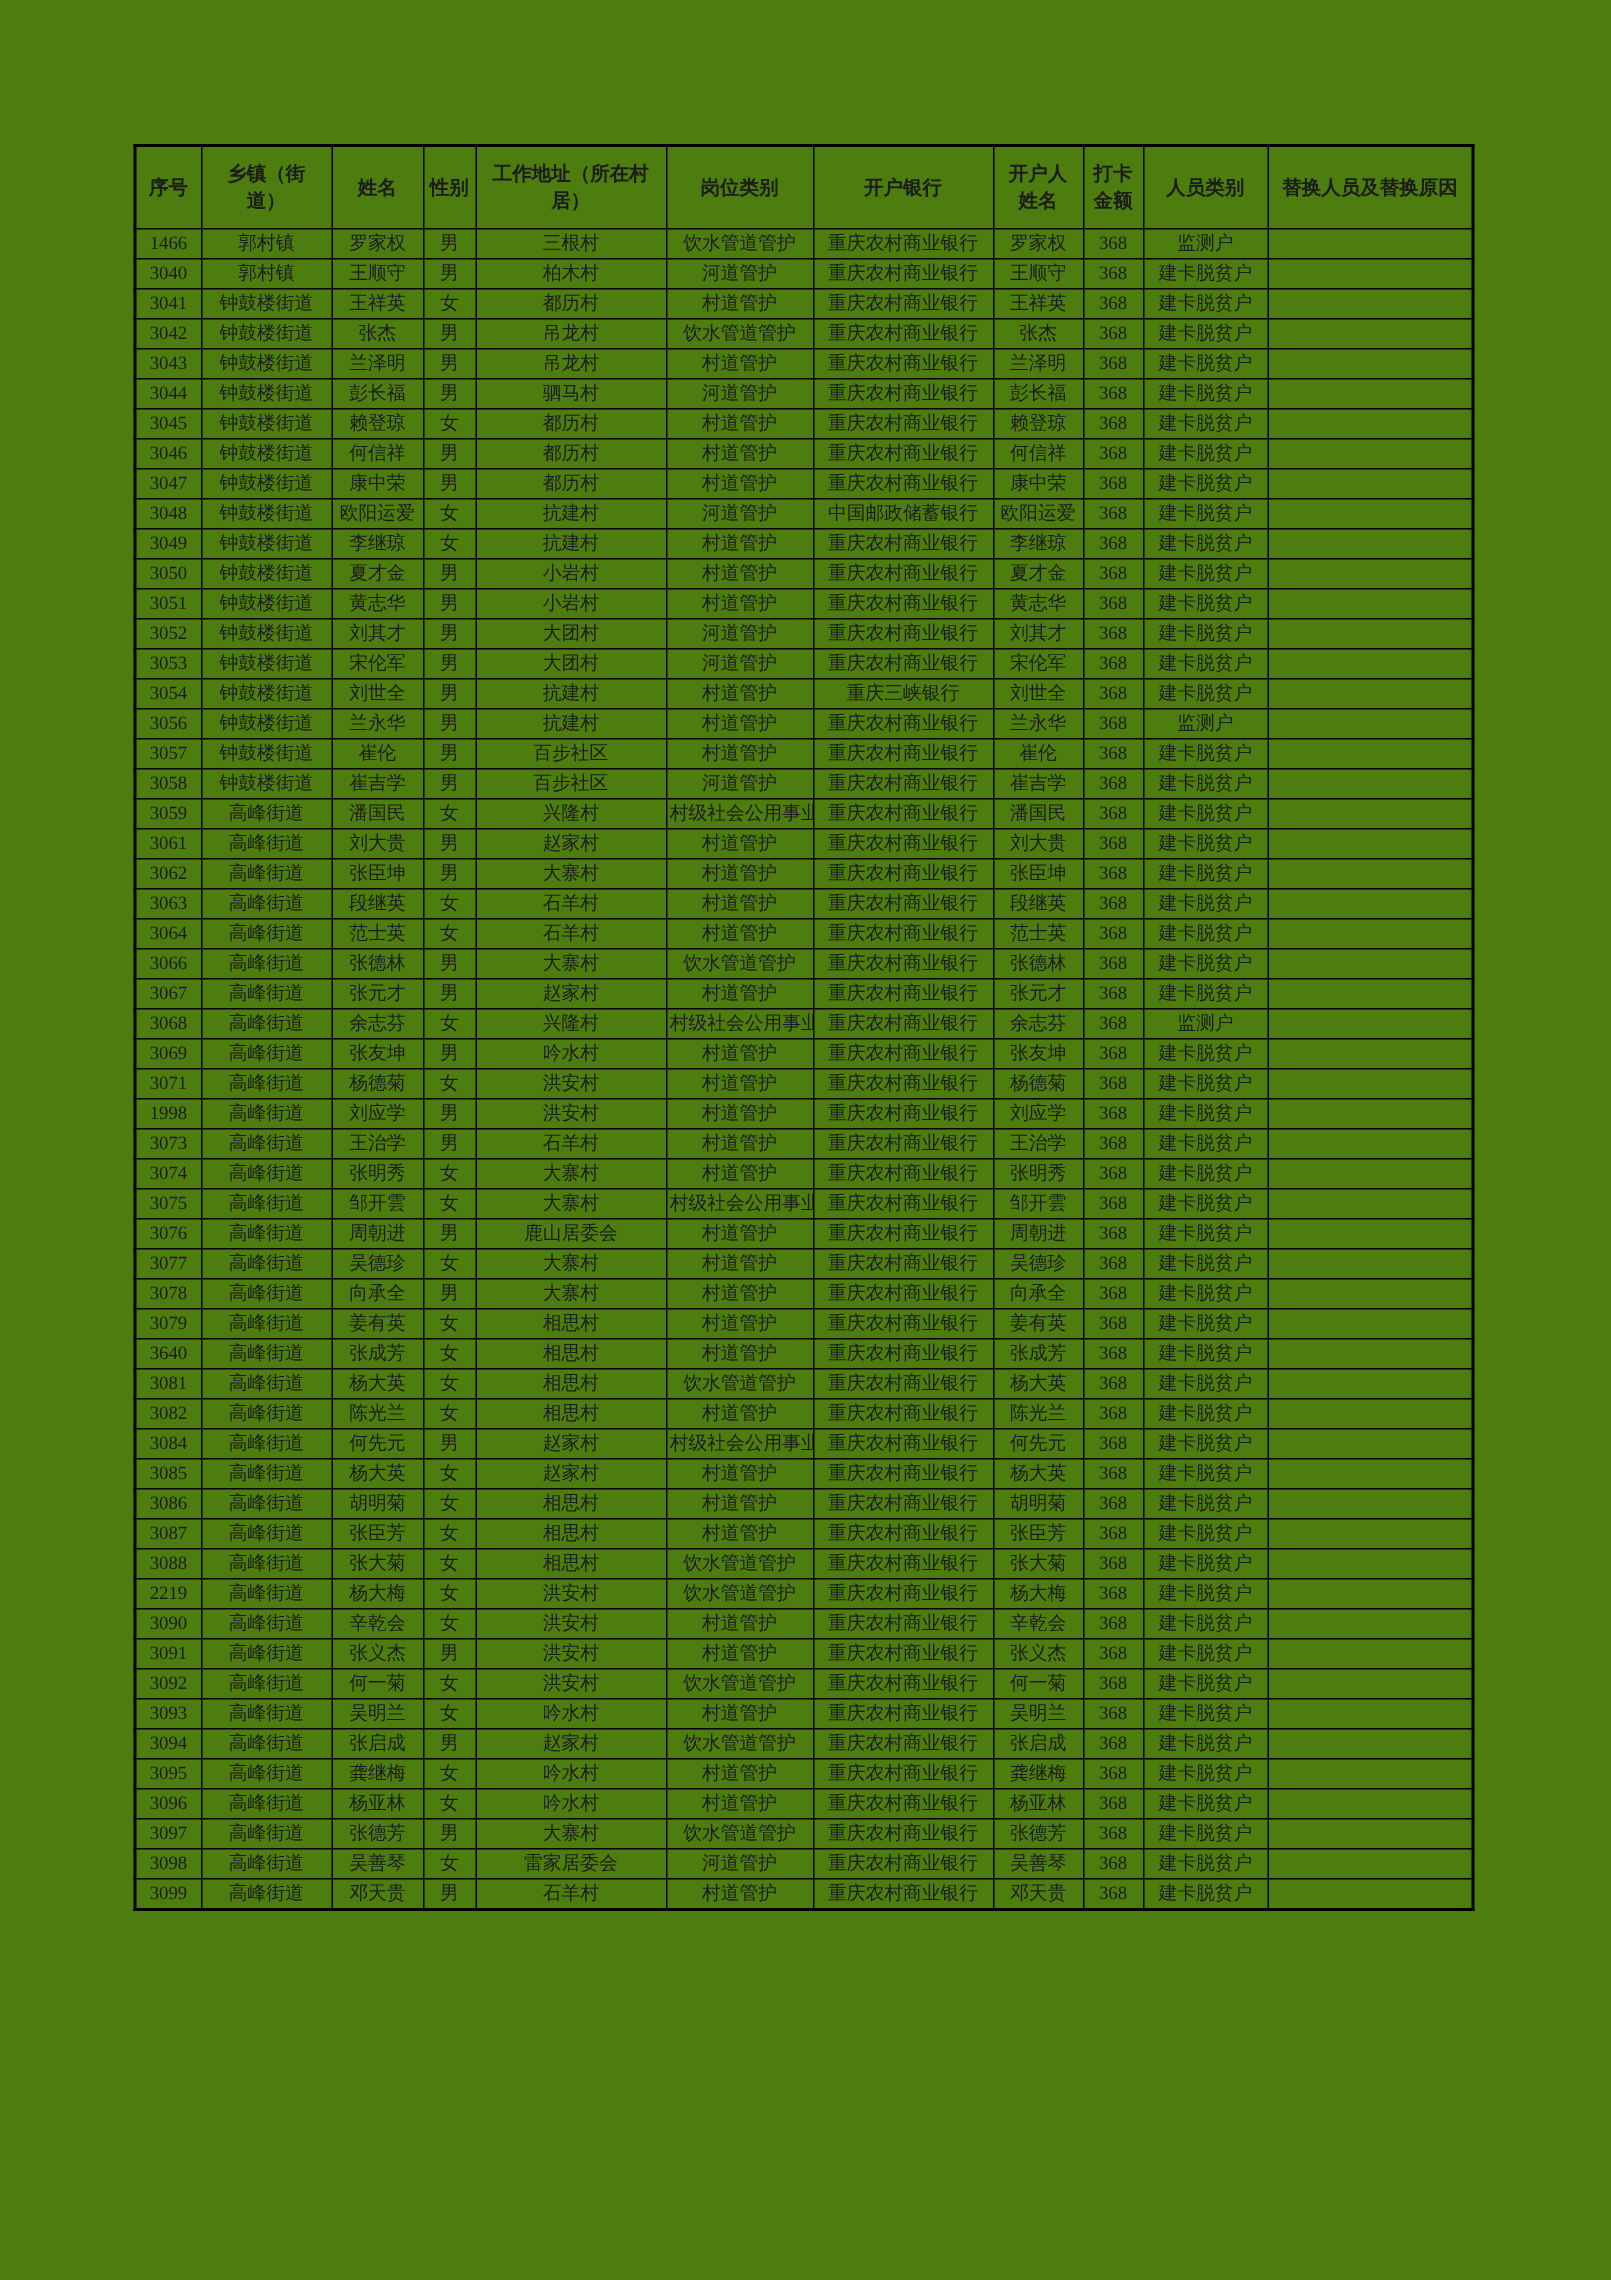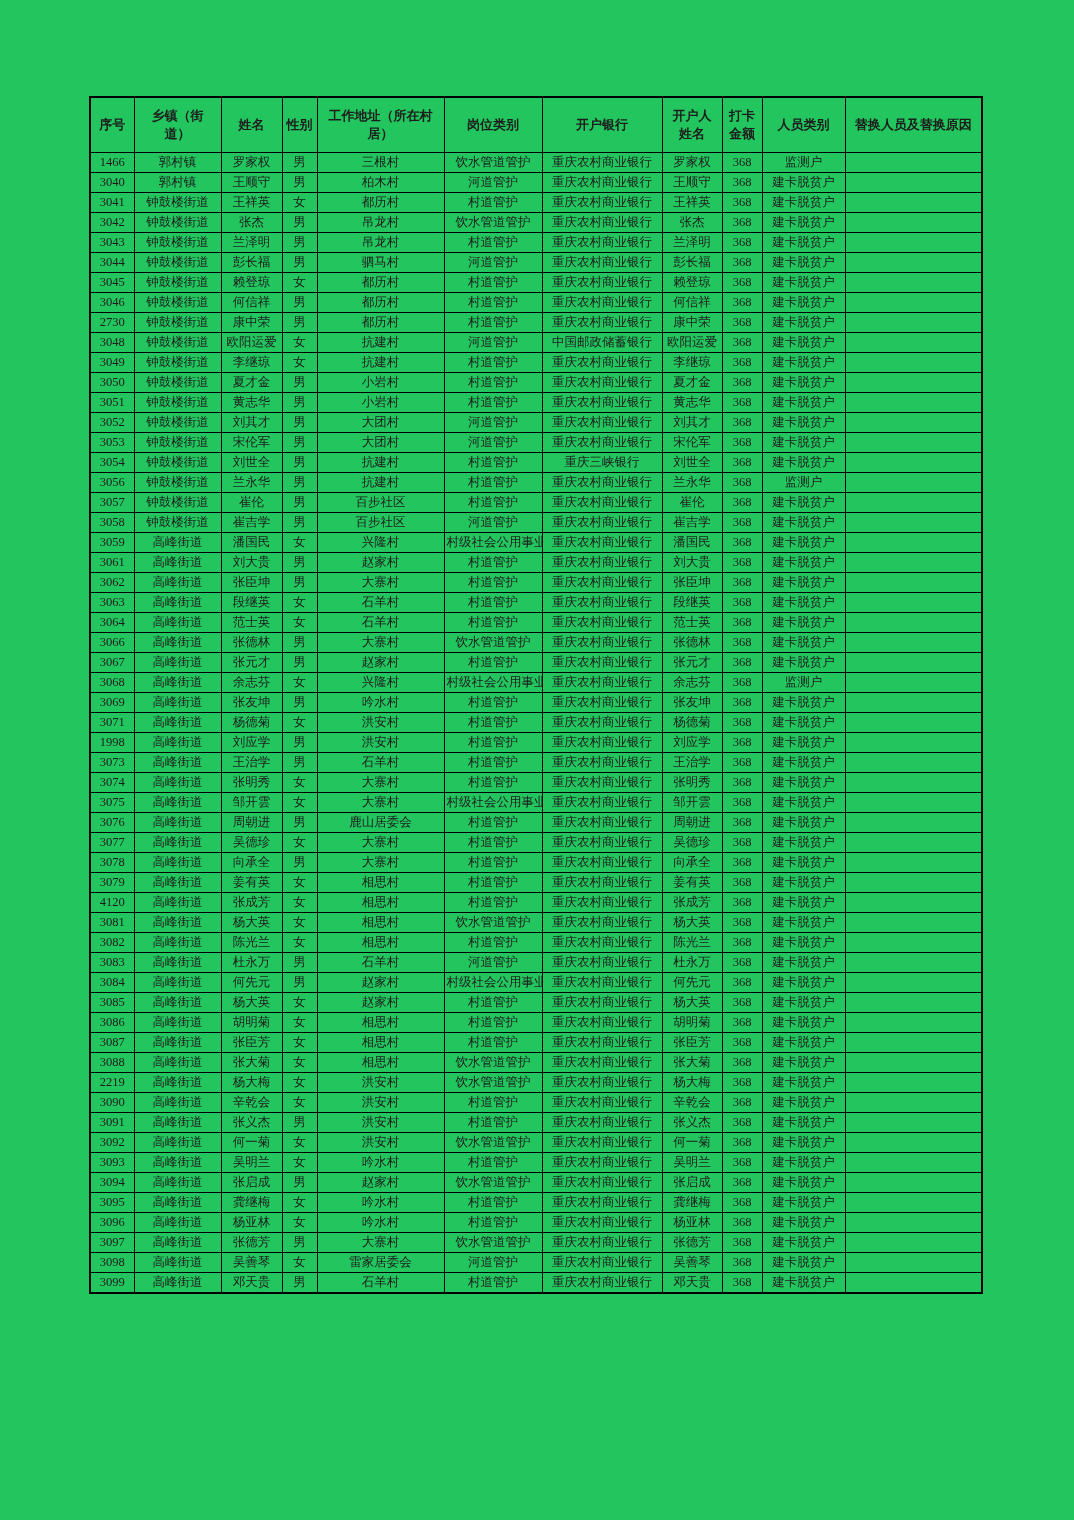--- a/index.html
+++ b/index.html
@@ -12,21 +12,21 @@
     height: 1520px;
     position: relative;
     font-family: "Liberation Serif", serif;
     color: #1c1c1c;
   }
   .page {
     position: absolute;
     left: 0; top: 0;
     width: 1074px;
     height: 1520px;
-    background: #22c55e;
+    background: #4d7c0f;
   }
   table.roster {
     position: absolute;
     left: 89px;
     top: 96px;
     width: 892px;
     border-collapse: collapse;
     table-layout: fixed;
     border: 2px solid #000;
   }
@@ -201,21 +201,21 @@
           <td>男</td>
           <td>都历村</td>
           <td>村道管护</td>
           <td>重庆农村商业银行</td>
           <td>何信祥</td>
           <td>368</td>
           <td>建卡脱贫户</td>
           <td></td>
         </tr>
         <tr>
-          <td>2730</td>
+          <td>3047</td>
           <td>钟鼓楼街道</td>
           <td>康中荣</td>
           <td>男</td>
           <td>都历村</td>
           <td>村道管护</td>
           <td>重庆农村商业银行</td>
           <td>康中荣</td>
           <td>368</td>
           <td>建卡脱贫户</td>
           <td></td>
@@ -578,21 +578,21 @@
           <td>女</td>
           <td>相思村</td>
           <td>村道管护</td>
           <td>重庆农村商业银行</td>
           <td>姜有英</td>
           <td>368</td>
           <td>建卡脱贫户</td>
           <td></td>
         </tr>
         <tr>
-          <td>4120</td>
+          <td>3640</td>
           <td>高峰街道</td>
           <td>张成芳</td>
           <td>女</td>
           <td>相思村</td>
           <td>村道管护</td>
           <td>重庆农村商业银行</td>
           <td>张成芳</td>
           <td>368</td>
           <td>建卡脱贫户</td>
           <td></td>
@@ -612,33 +612,20 @@
         </tr>
         <tr>
           <td>3082</td>
           <td>高峰街道</td>
           <td>陈光兰</td>
           <td>女</td>
           <td>相思村</td>
           <td>村道管护</td>
           <td>重庆农村商业银行</td>
           <td>陈光兰</td>
-          <td>368</td>
-          <td>建卡脱贫户</td>
-          <td></td>
-        </tr>
-        <tr>
-          <td>3083</td>
-          <td>高峰街道</td>
-          <td>杜永万</td>
-          <td>男</td>
-          <td>石羊村</td>
-          <td>河道管护</td>
-          <td>重庆农村商业银行</td>
-          <td>杜永万</td>
           <td>368</td>
           <td>建卡脱贫户</td>
           <td></td>
         </tr>
         <tr>
           <td>3084</td>
           <td>高峰街道</td>
           <td>何先元</td>
           <td>男</td>
           <td>赵家村</td>

